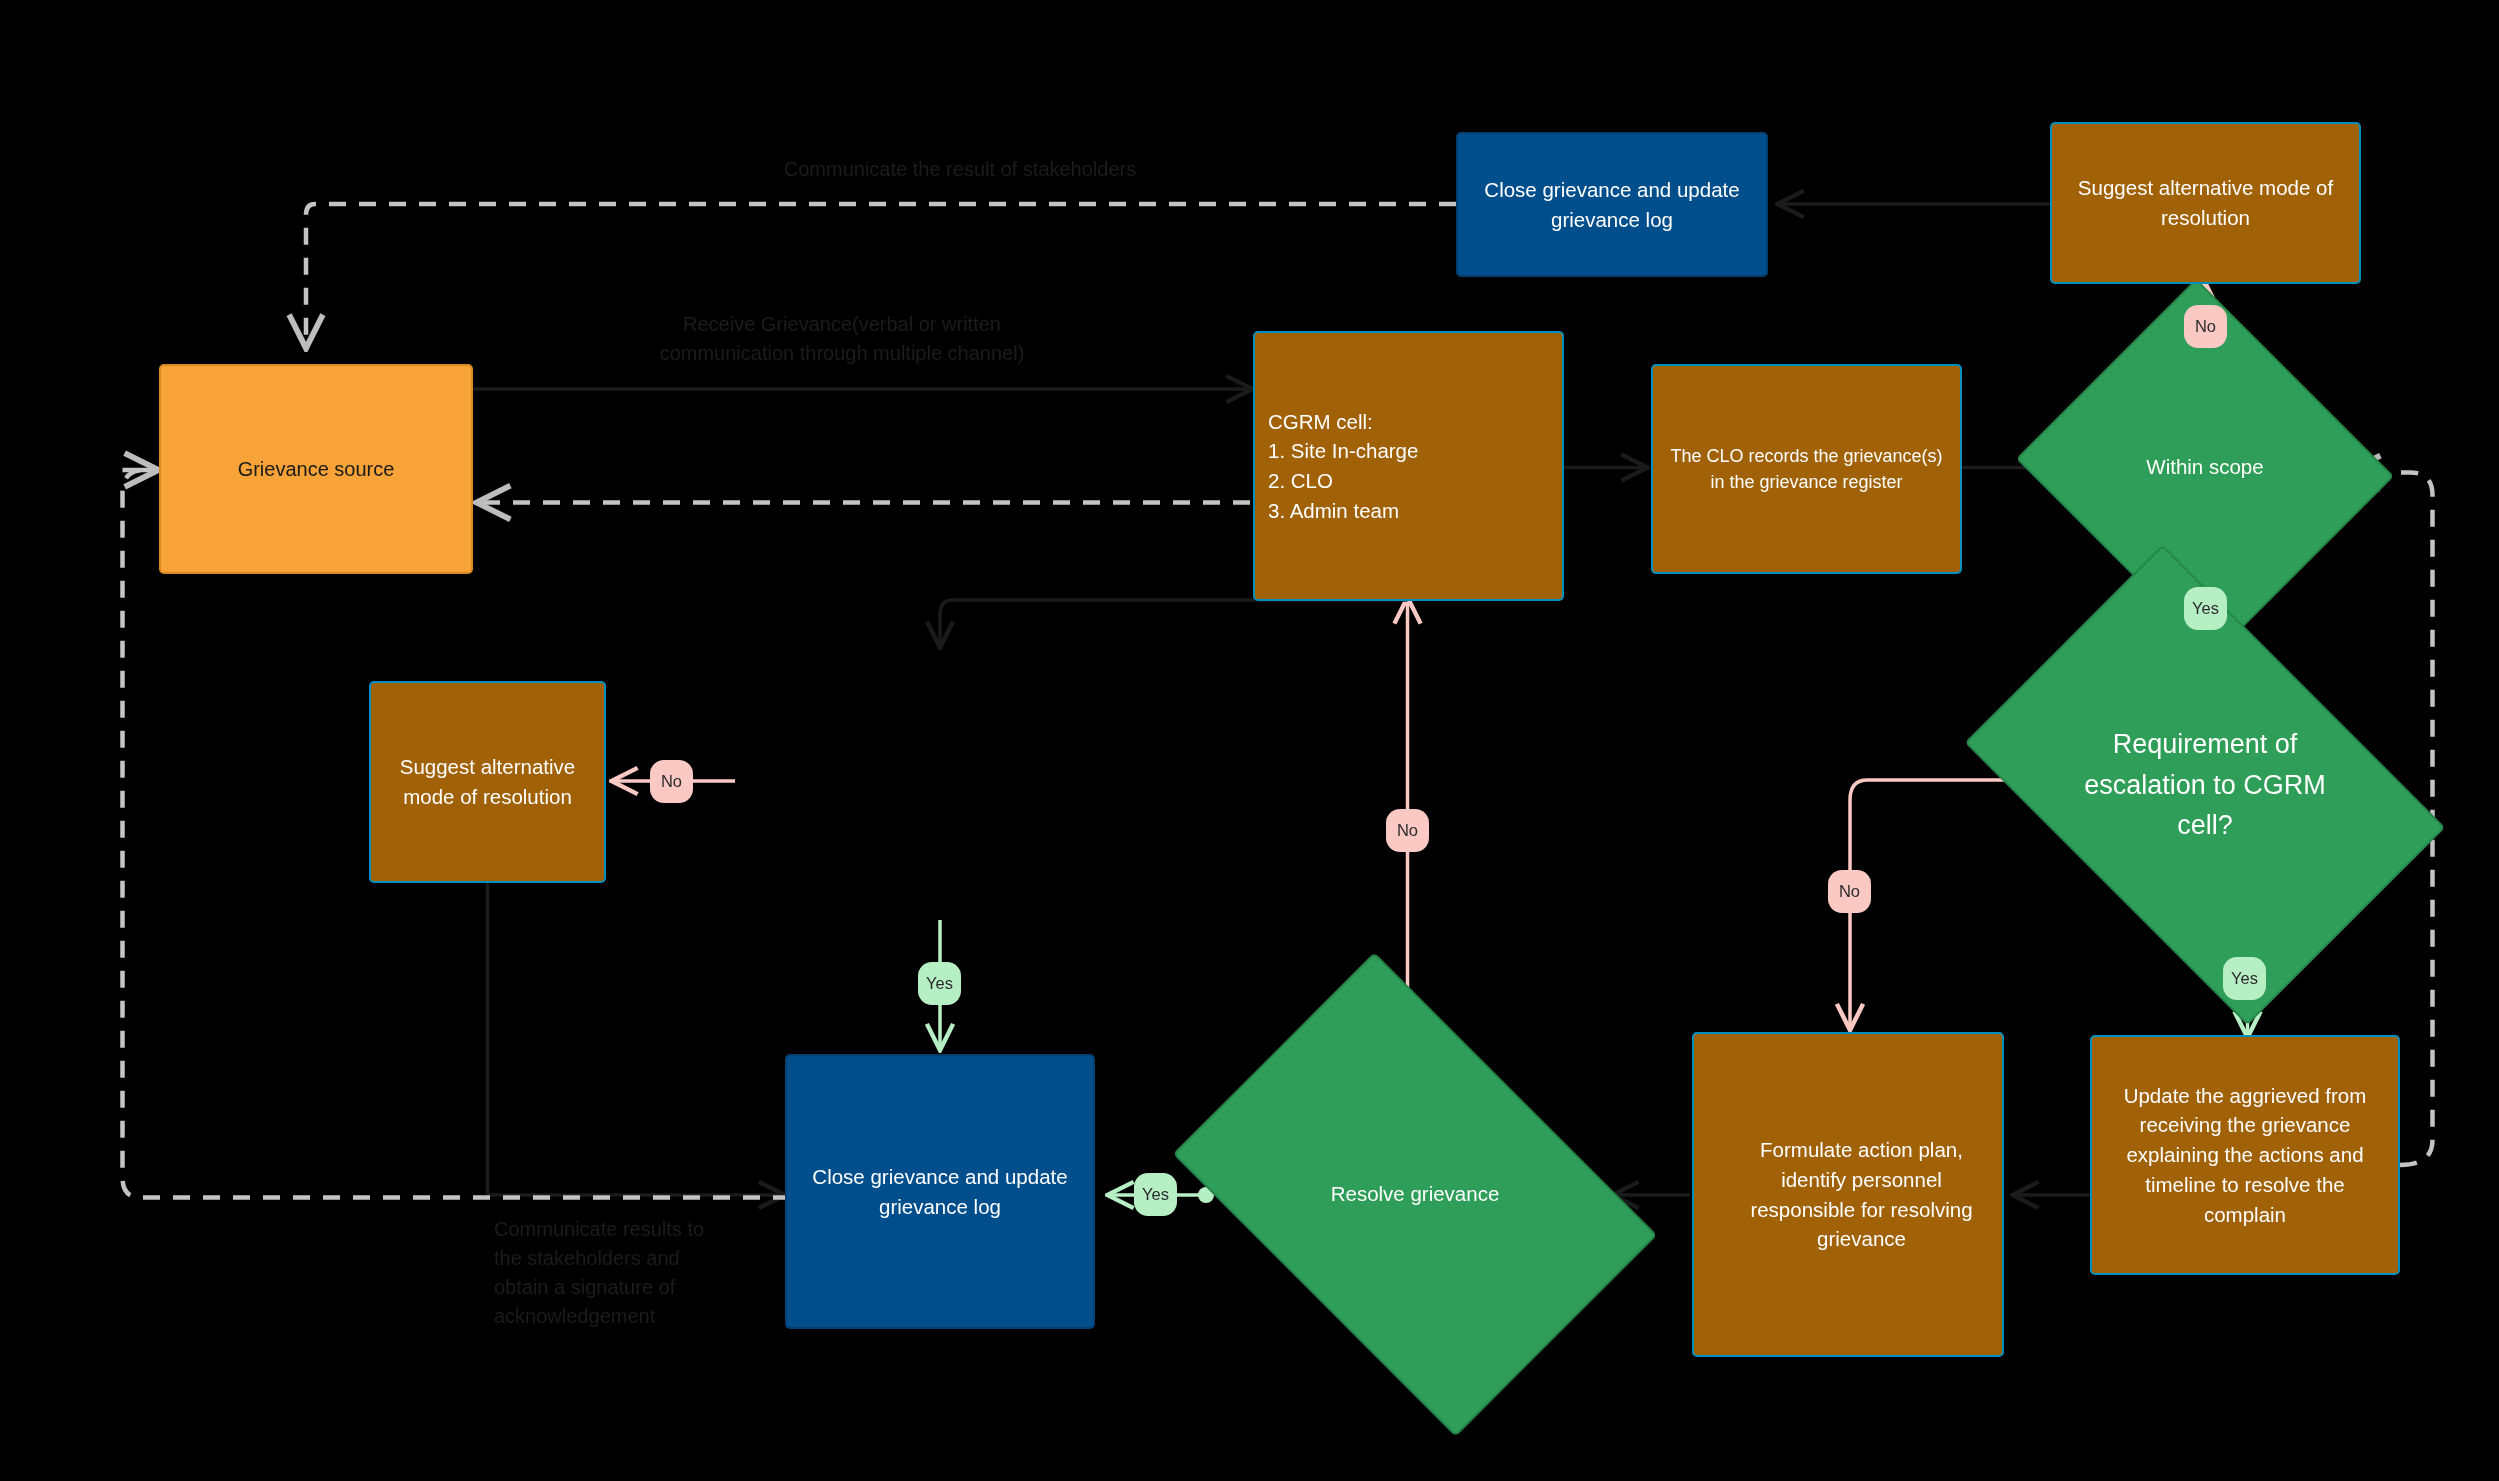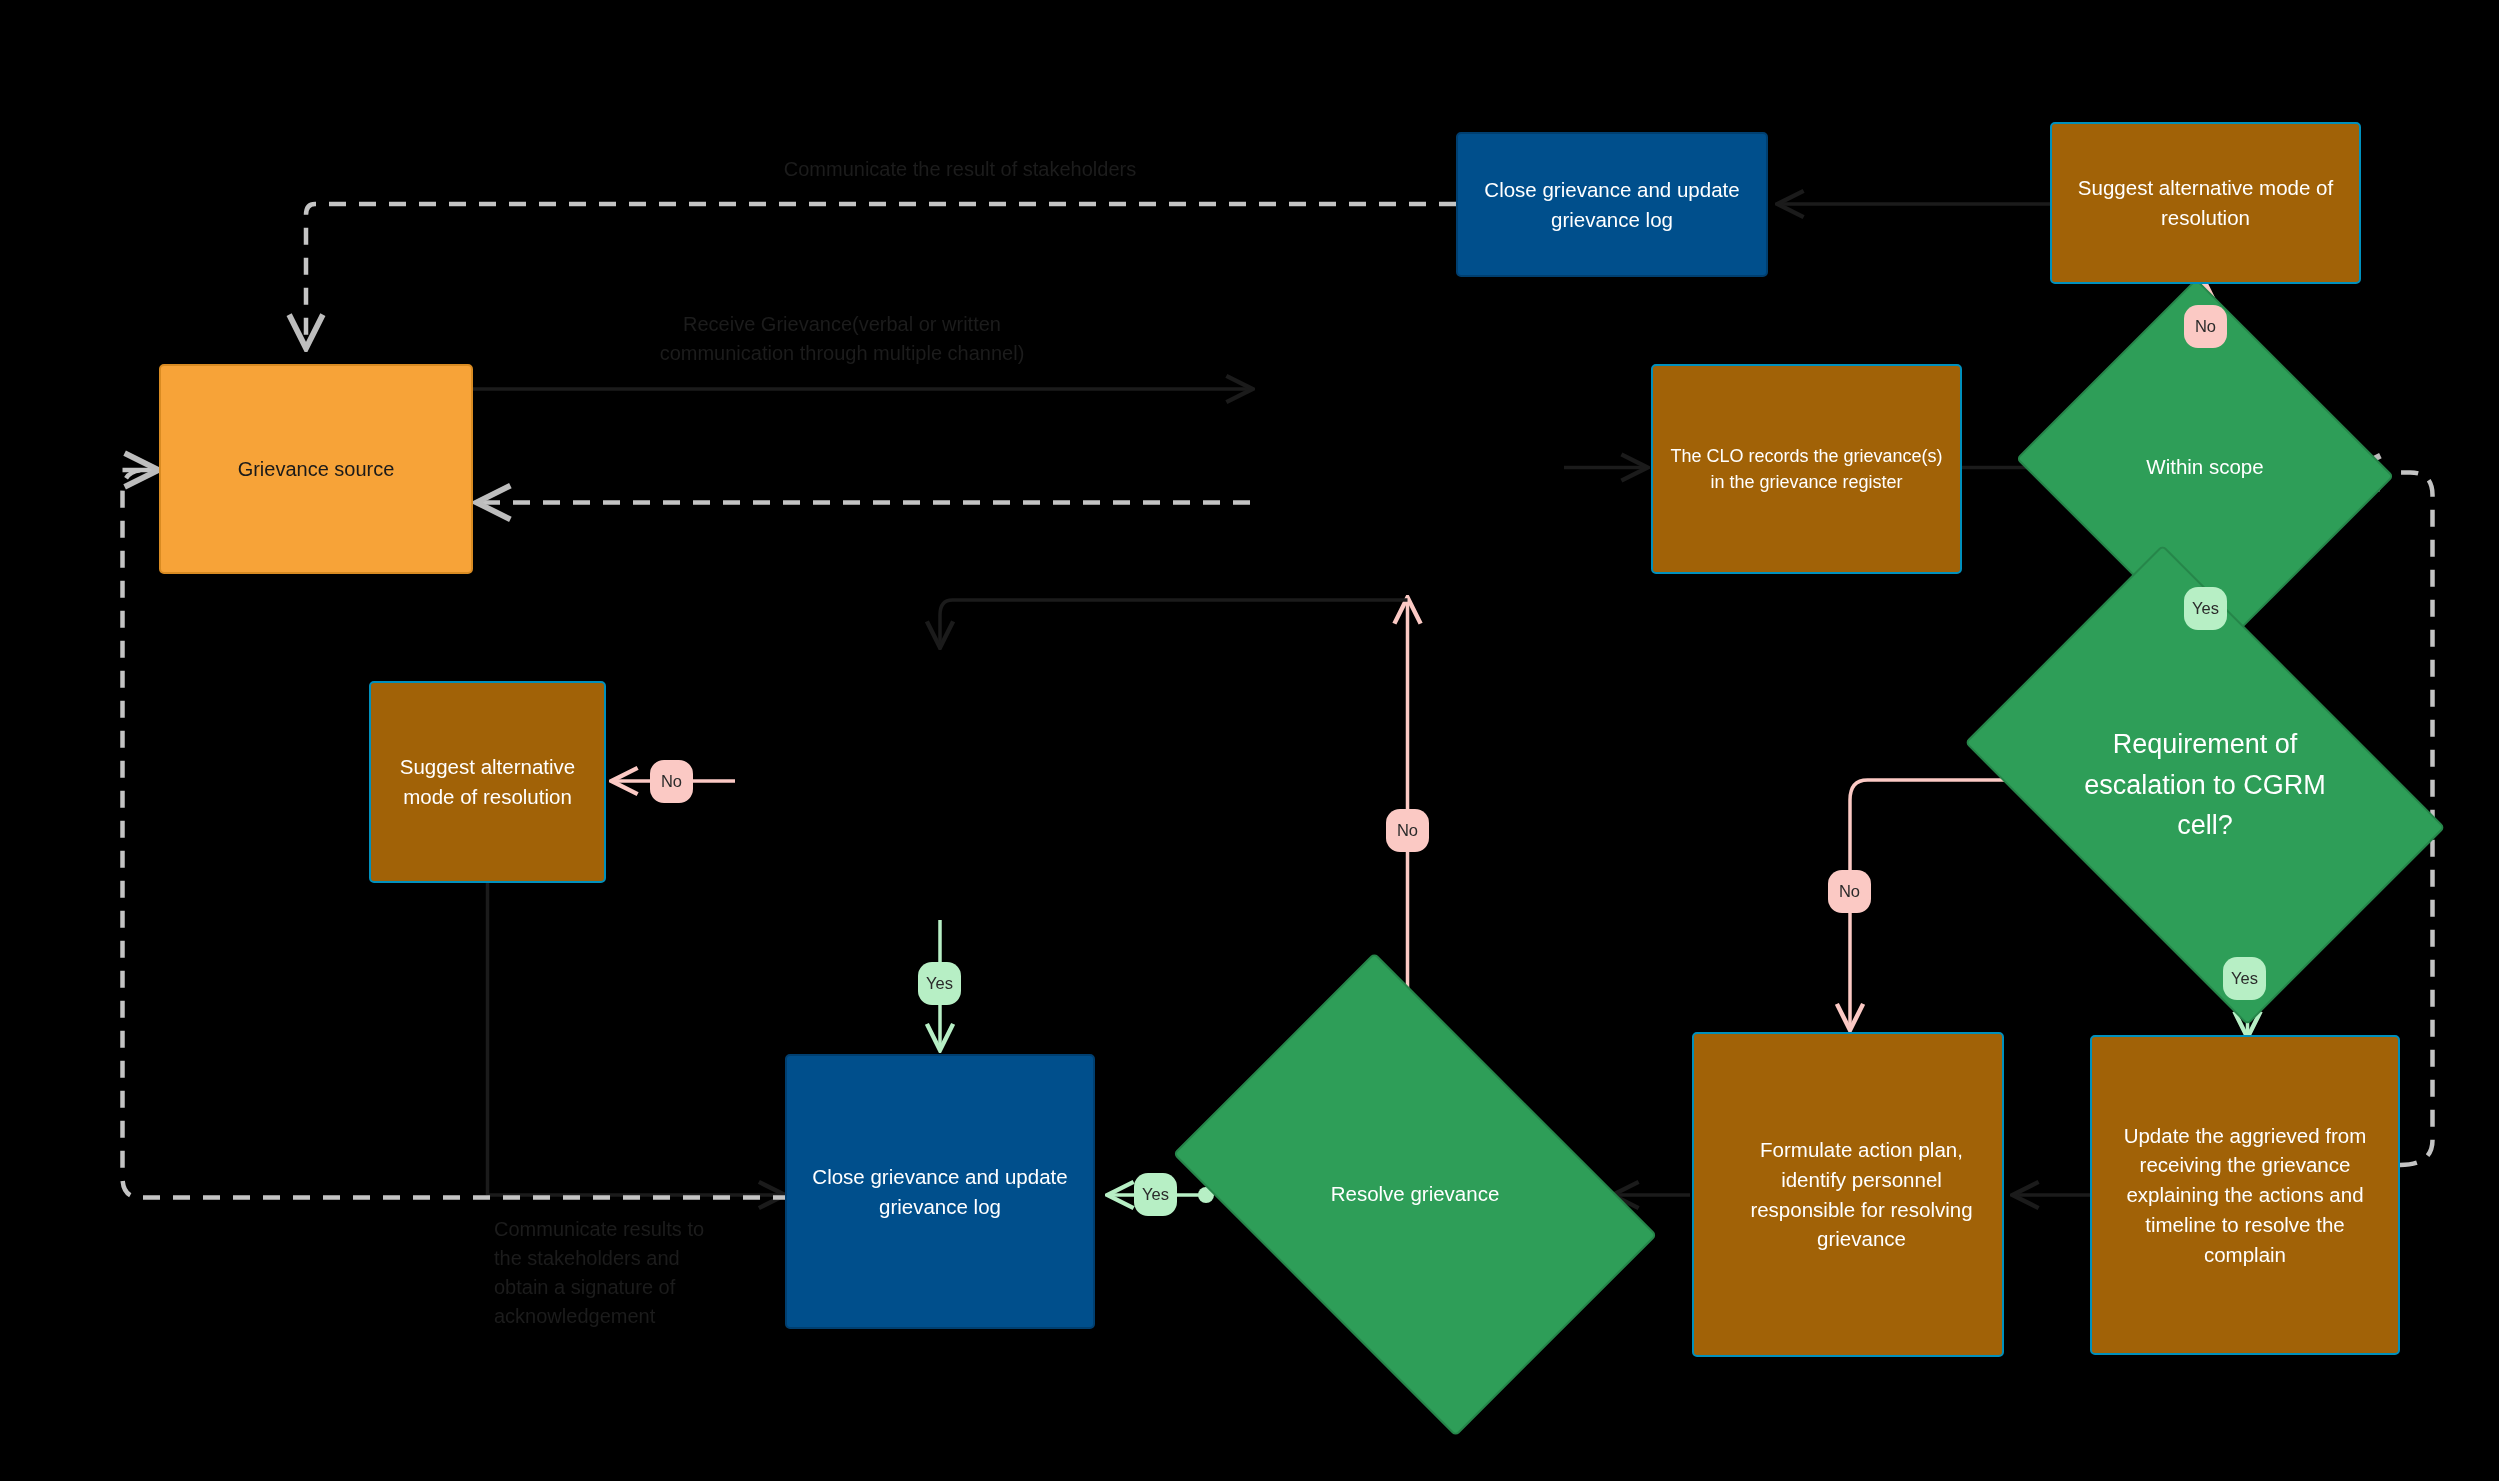--- a/index.html
+++ b/index.html
@@ -96,20 +96,26 @@
 
       <path d="M1580,2395 L280,2395 Q245,2395 245,2355 L245,985 Q245,940 290,940 L300,940" stroke="#c4c4c4" stroke-width="9" stroke-dasharray="34 26"></path>
       <path d="M245,940 L310,940" stroke="#c4c4c4" stroke-width="9" marker-end="url(#ah-gray)"></path>
     </g>
   </svg>
 
   <div class="node rect orange" style="left:159px;top:364px;width:314px;height:210px;font-size:20px;">
     <span>Grievance source</span>
   </div>
 
+  <div class="node rect cyan" style="left:1253px;top:331px;width:311px;height:270px;font-size:20.5px;justify-content:flex-start;">
+    <span class="ol">CGRM cell:
+  1. Site In-charge
+  2. CLO
+  3. Admin team</span>
+  </div>
 
   <div class="node rect cyan" style="left:1651px;top:364px;width:311px;height:210px;font-size:18px;">
     <span>The CLO records the grievance(s) in the grievance register</span>
   </div>
 
   <div class="diamond" style="left:2065px;top:340px;width:280px;height:255px;">
     <div class="shape"></div>
     <div class="dlabel" style="font-size:20.5px;">Within scope</div>
   </div>
 
@@ -119,21 +125,21 @@
 
   <div class="node rect navy" style="left:1456px;top:132px;width:312px;height:145px;font-size:20.5px;">
     <span>Close grievance and update grievance log</span>
   </div>
 
   <div class="diamond" style="left:2005px;top:645px;width:400px;height:280px;">
     <div class="shape"></div>
     <div class="dlabel" style="font-size:27px;padding:0 65px;">Requirement of escalation to CGRM cell?</div>
   </div>
 
-  <div class="node rect cyan" style="left:2090px;top:1035px;width:310px;height:320px;font-size:20.5px;">
+  <div class="node rect cyan" style="left:2090px;top:1035px;width:310px;height:240px;font-size:20.5px;">
     <span>Update the aggrieved from receiving the grievance explaining the actions and timeline to resolve the complain</span>
   </div>
 
   <div class="node rect cyan" style="left:1692px;top:1032px;width:312px;height:325px;font-size:20.5px;padding-left:40px;">
     <span>Formulate action plan, identify personnel responsible for resolving grievance</span>
   </div>
 
   <div class="diamond" style="left:1215px;top:1052px;width:400px;height:285px;">
     <div class="shape"></div>
     <div class="dlabel" style="font-size:20.5px;padding:0 90px;">Resolve grievance</div>

